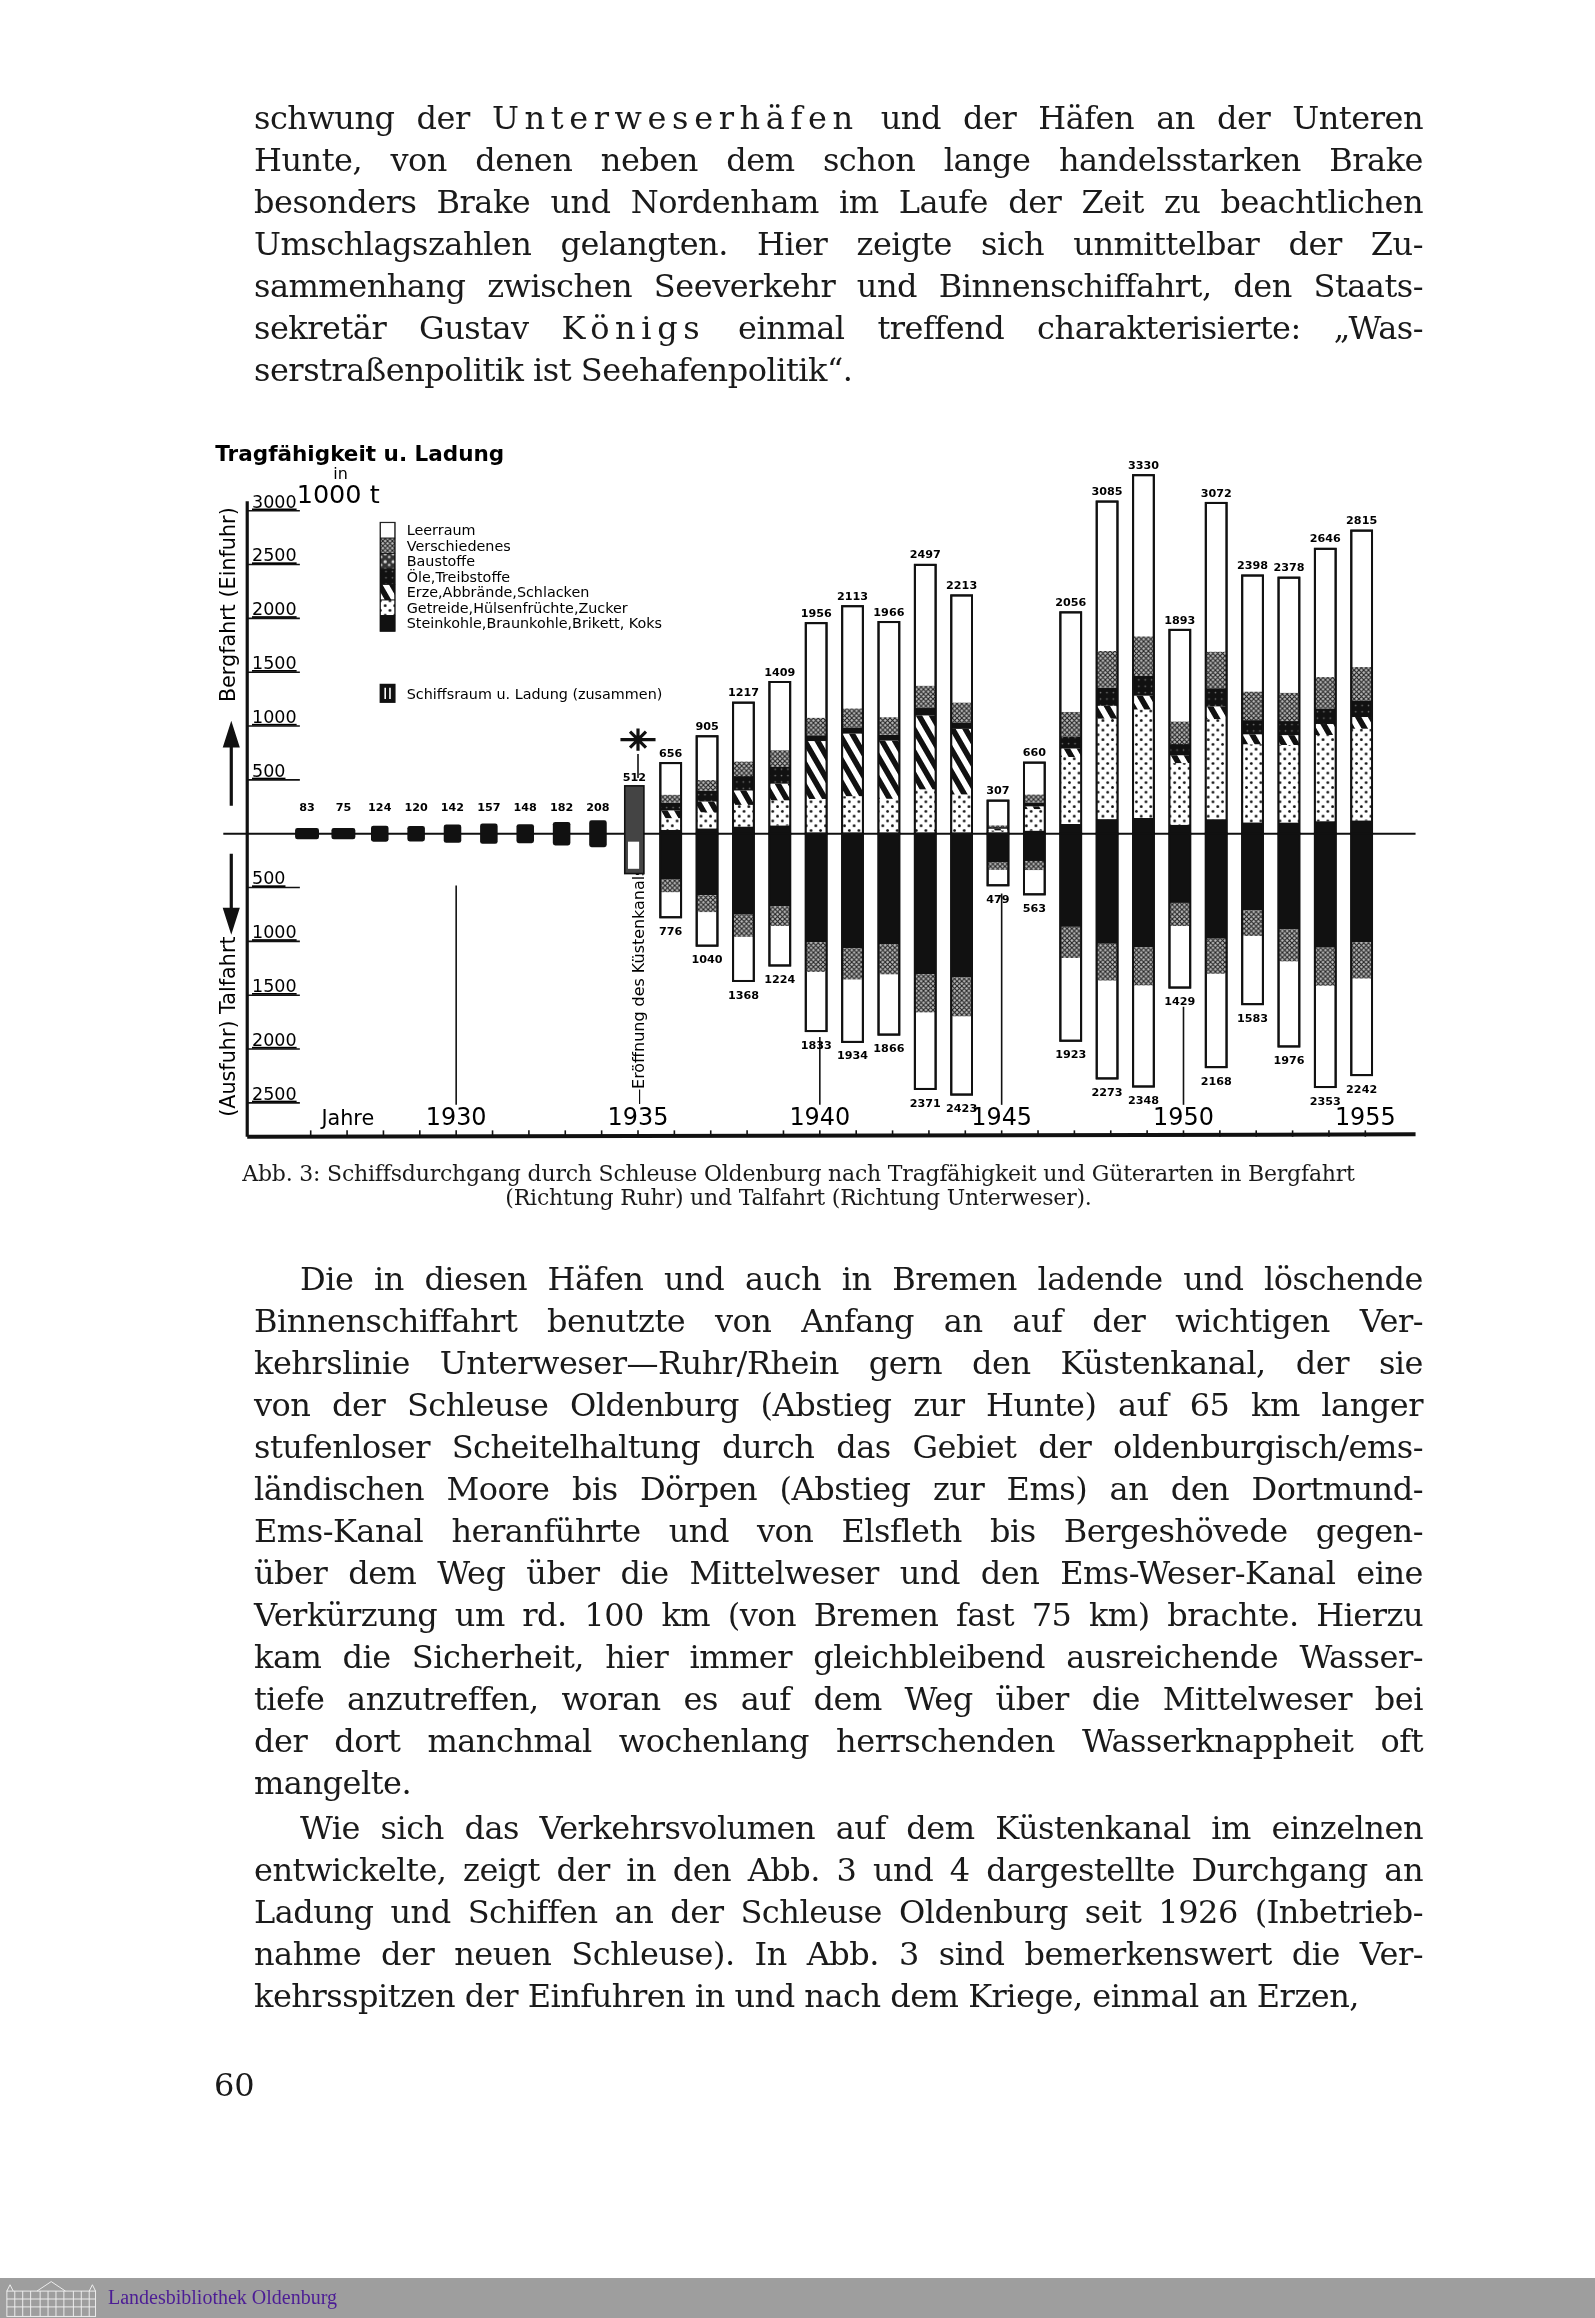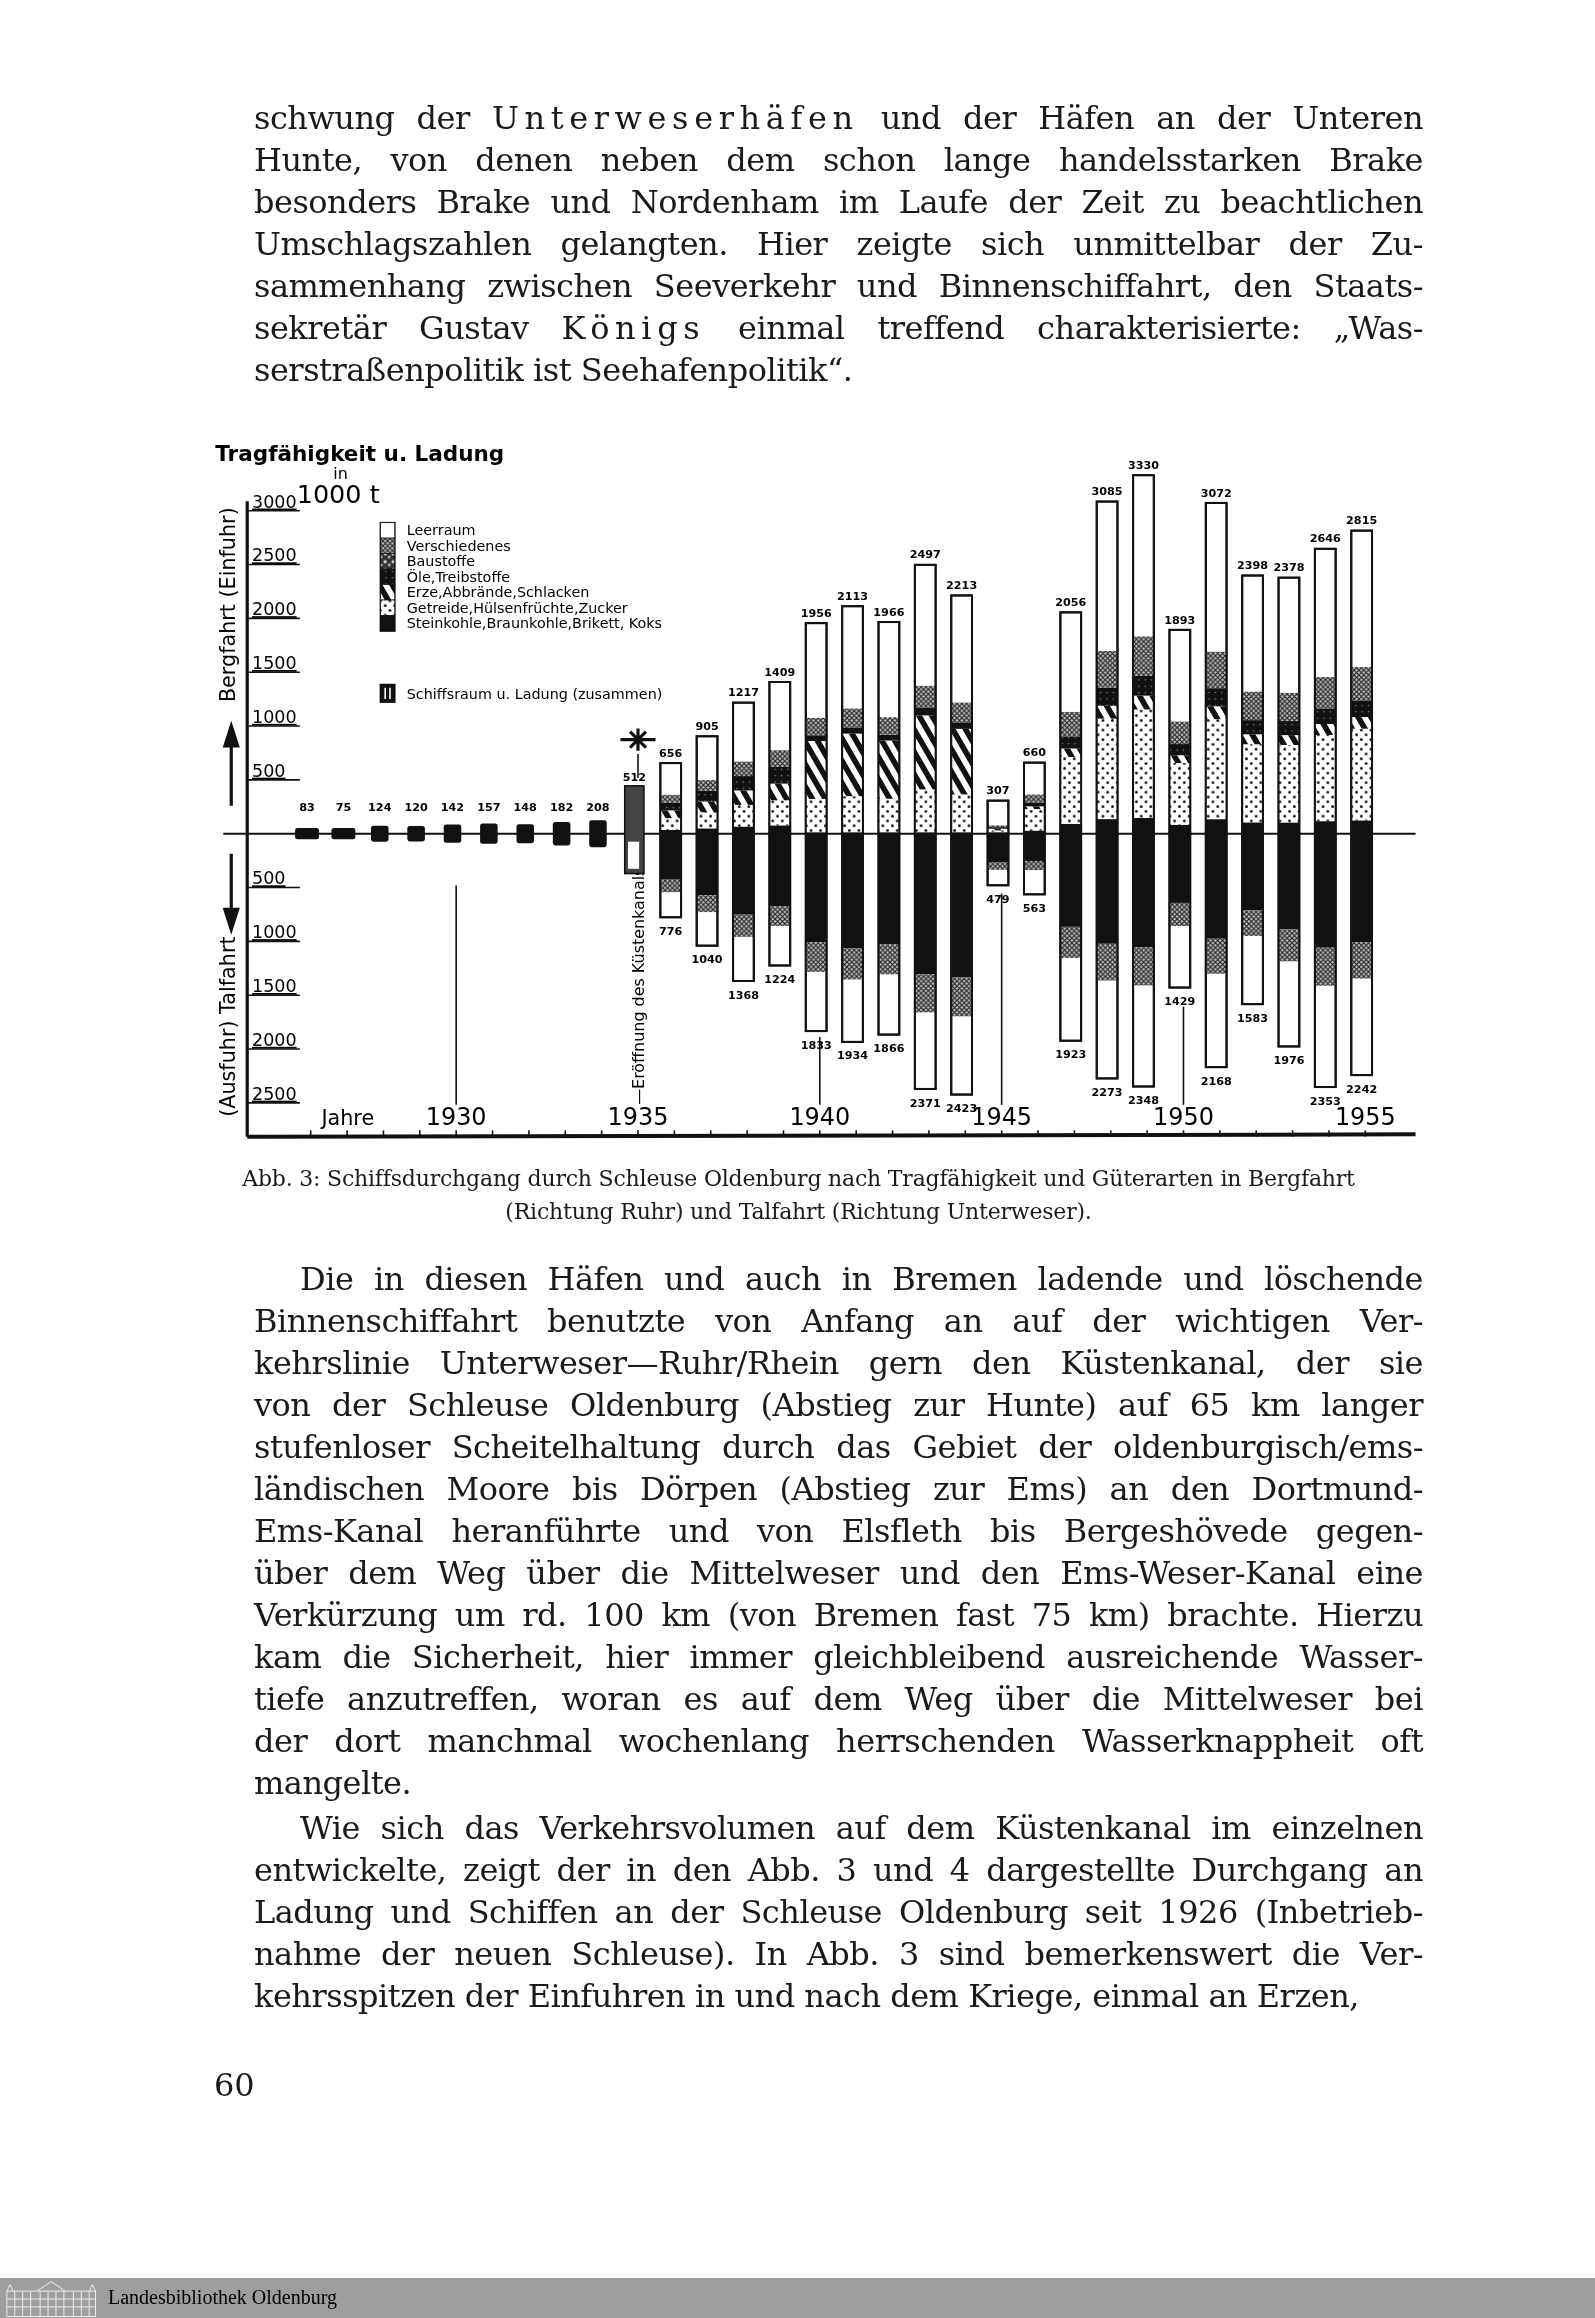--- a/index.html
+++ b/index.html
@@ -5,25 +5,25 @@
   html, body { margin: 0; padding: 0; background: #ffffff; }
   body { width: 1595px; height: 2319px; position: relative; overflow: hidden; font-family: "DejaVu Serif", serif; color: #1a1a1a; }
   .text-block { position: absolute; left: 214px; width: 1169px; font-family: "DejaVu Serif", serif; font-size: 32px; line-height: 42px; letter-spacing: -0.5px; text-align: justify; margin-left: 40px; }
   .text-block .line { display: block; text-align: justify; text-align-last: justify; white-space: nowrap; }
   .text-block .line.last { text-align-last: left; }
   .indent { padding-left: 46px; }
   .spaced { letter-spacing: 5.6px; }
   #para1 { top: 97px; }
   #para2 { top: 1258px; }
   #para3 { top: 1807px; }
-  .caption { position: absolute; left: 214px; width: 1169px; top: 1162px; font-size: 22px; line-height: 33px; text-align: center; letter-spacing: -0.2px; }
+  .caption { position: absolute; left: 214px; width: 1169px; top: 1162px; font-size: 22px; line-height: 24px; text-align: center; letter-spacing: -0.2px; }
   .page-number { position: absolute; left: 214px; top: 2066px; font-size: 32px; }
   .chart { position: absolute; left: 0; top: 0; width: 1595px; height: 1157px; }
   .footer-bar { position: absolute; left: 0; top: 2278px; width: 1595px; height: 41px; background: #9e9e9e; }
-  .footer-label { position: absolute; left: 108px; top: 8px; font-family: "Liberation Serif", serif; font-size: 20px; color: #000000; }
+  .footer-label { position: absolute; left: 108px; top: 8px; font-family: "Liberation Serif", serif; font-size: 20px; color: #4c1d95; }
   .footer-logo { position: absolute; left: 4.8px; top: 2.4px; width: 94px; height: 38px; }
 </style>
 </head>
 <body>
 
 <div class="text-block" id="para1">
     <span class="line">schwung der <span class="spaced">Unterweserhäfen</span> und der Häfen an der Unteren</span>
     <span class="line">Hunte, von denen neben dem schon lange handelsstarken Brake</span>
     <span class="line">besonders Brake und Nordenham im Laufe der Zeit zu beachtlichen</span>
     <span class="line">Umschlagszahlen gelangten. Hier zeigte sich unmittelbar der Zu-</span>

